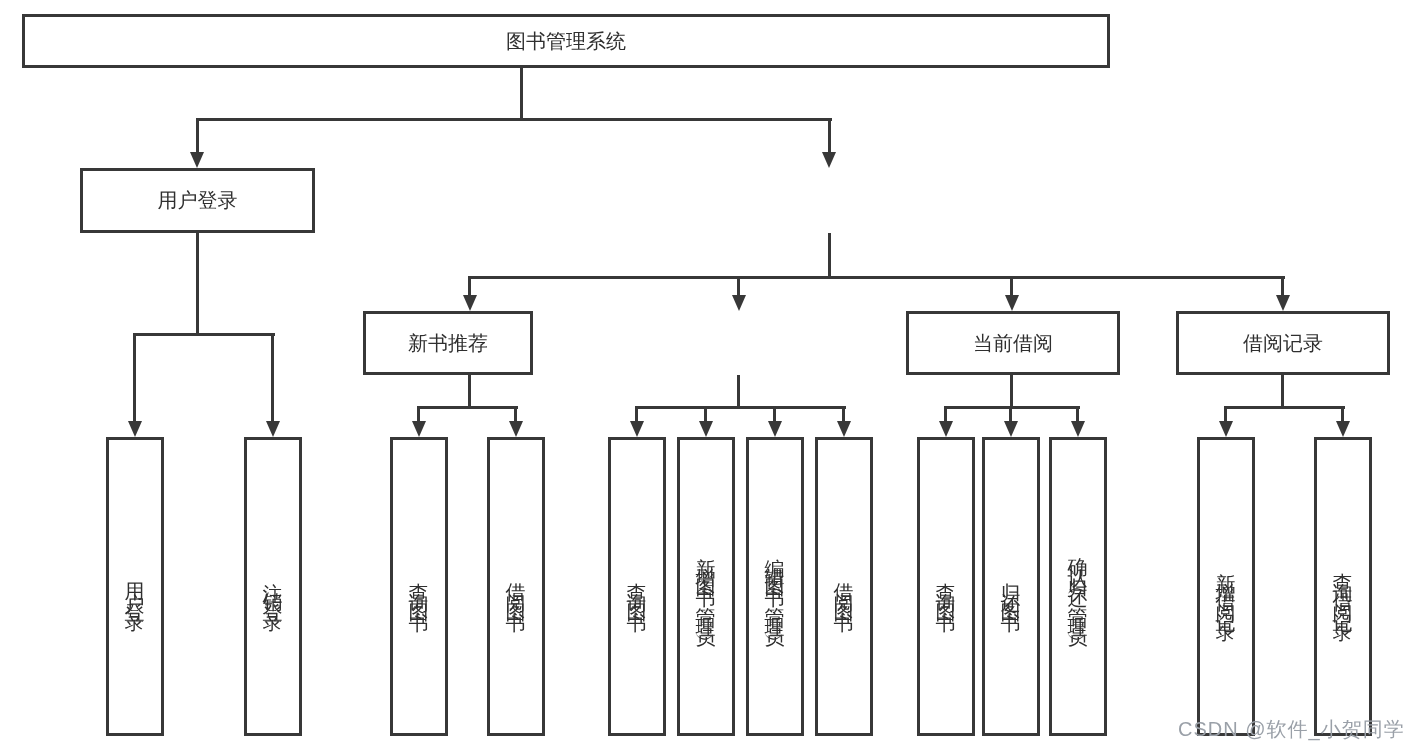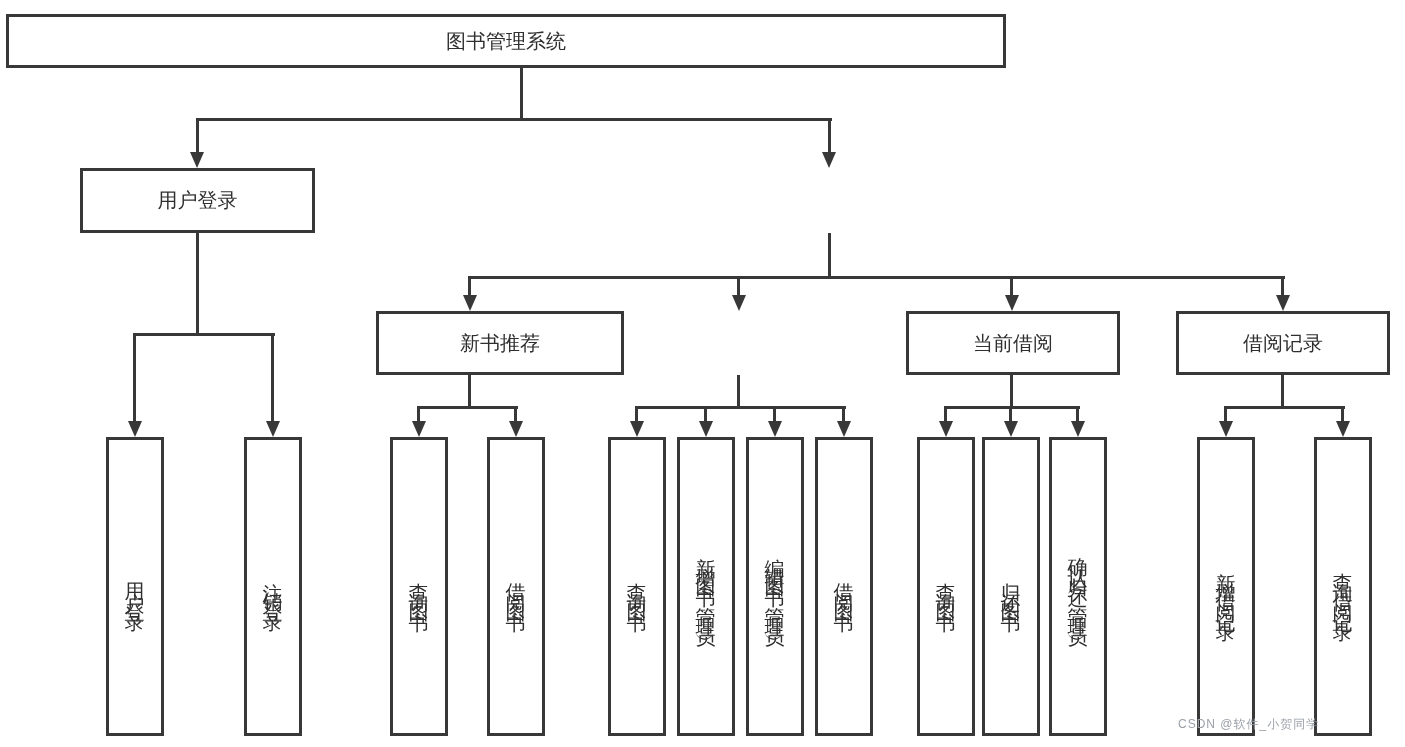--- a/index.html
+++ b/index.html
@@ -45,40 +45,40 @@
   .arr{
     position:absolute;
     width:0;height:0;
     border-left:7px solid transparent;
     border-right:7px solid transparent;
     border-top:16px solid var(--line);
   }
   .wm{
     position:absolute;
     left:1178px;top:716px;
-    font-size:12px;
+    font-size:20px;
     letter-spacing:1px;
     color:var(--watermark);
     white-space:nowrap;
   }
 </style>
 </head>
 <body>
 
 <div class="canvas">
 
-  <div class="box" style="left:6px;top:14px;width:1000px;height:54px">
+  <div class="box" style="left:22px;top:14px;width:1088px;height:54px">
     <span>图书管理系统</span>
   </div>
 
   <div class="box" style="left:80px;top:168px;width:235px;height:65px">
     <span>用户登录</span>
   </div>
 
-  <div class="box" style="left:376px;top:311px;width:248px;height:64px">
+  <div class="box" style="left:363px;top:311px;width:170px;height:64px">
     <span>新书推荐</span>
   </div>
   <div class="box" style="left:906px;top:311px;width:214px;height:64px">
     <span>当前借阅</span>
   </div>
   <div class="box" style="left:1176px;top:311px;width:214px;height:64px">
     <span>借阅记录</span>
   </div>
 
   <div class="box v" style="left:106px;top:437px;width:58px;height:299px">

